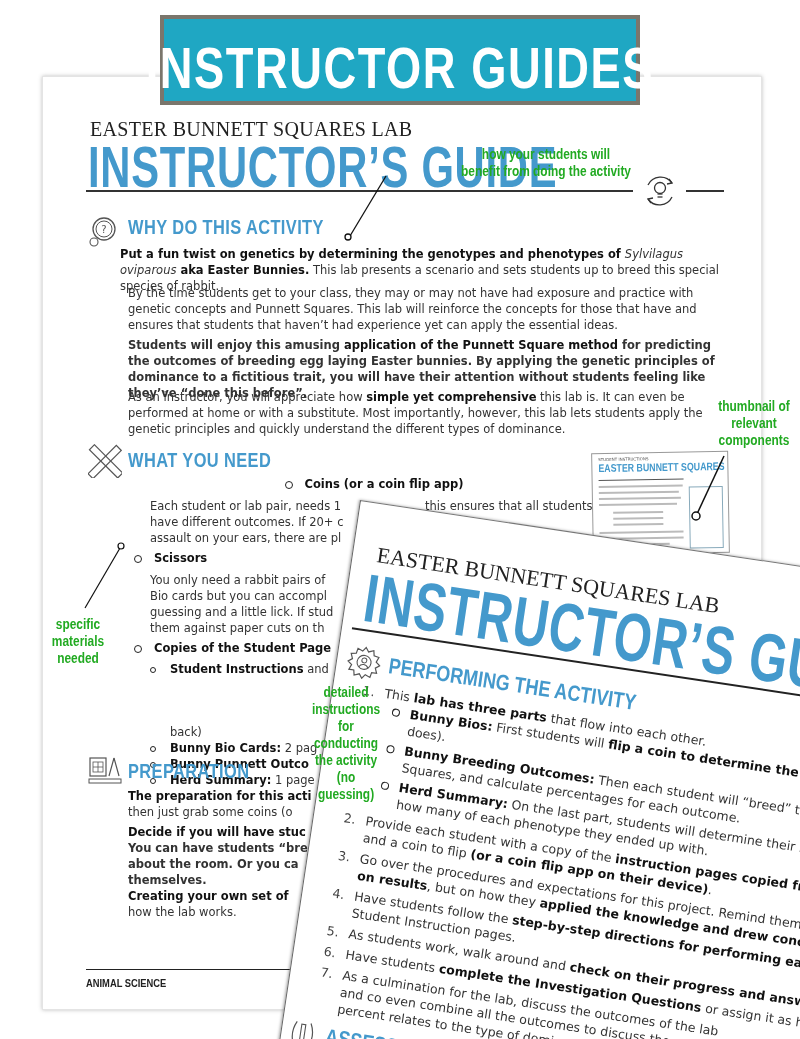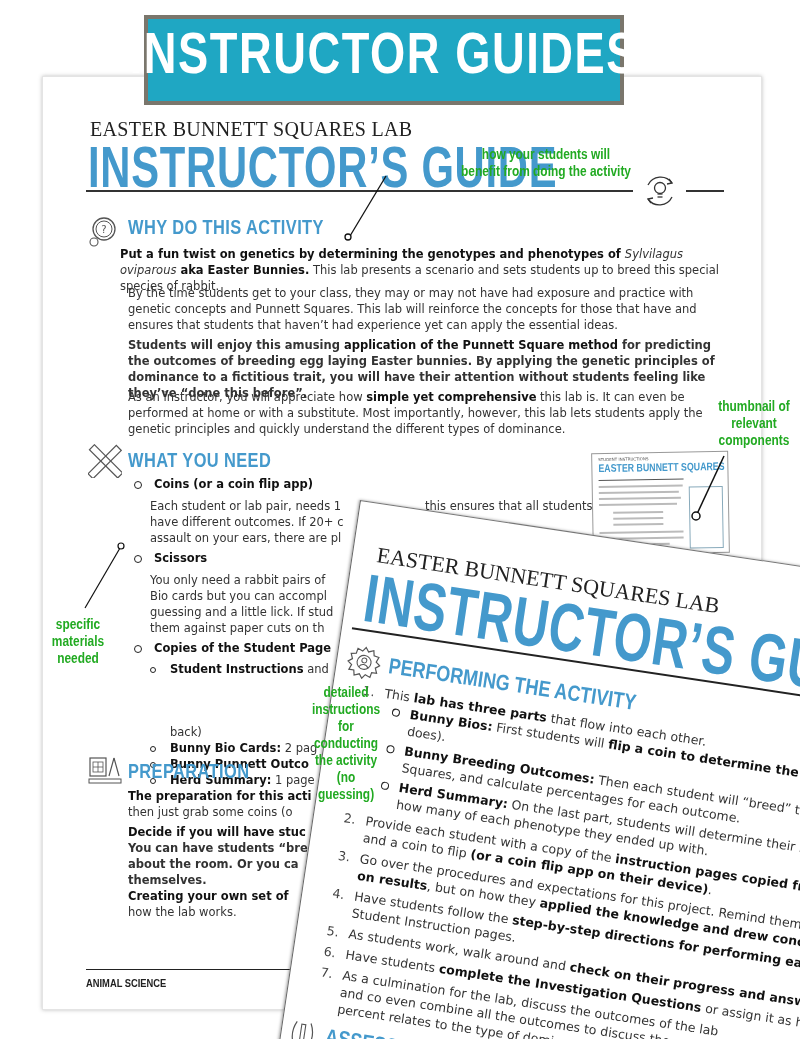--- a/index.html
+++ b/index.html
@@ -1,20 +1,20 @@
 <!DOCTYPE html>
 <html><head>
 <meta charset="utf-8">
 <style>
   html, body { margin:0; padding:0; }
   body { width:800px; height:1039px; background:#ffffff; position:relative; overflow:hidden; font-family:"DejaVu Sans", sans-serif; color:#333; }
 
   
   .page-back { position:absolute; left:42px; top:76px; width:718px; height:932px; background:#fff; box-shadow:0 0 4px rgba(0,0,0,0.25); border:1px solid #e4e4e4; }
-  .banner { position:absolute; left:144px; top:15px; width:480px; height:90px; background:#1fa7c3; border:4px solid #7a766c; box-sizing:border-box; z-index:5; display:flex; align-items:flex-start; justify-content:center; }
+  .banner { position:absolute; left:160px; top:15px; width:480px; height:90px; background:#1fa7c3; border:4px solid #7a766c; box-sizing:border-box; z-index:5; display:flex; align-items:flex-end; justify-content:center; }
   .banner span { font-family:"Liberation Sans", sans-serif; font-weight:bold; color:#fff; font-size:58px; letter-spacing:2px; transform:scaleX(0.78); display:inline-block; white-space:nowrap; }
 
   .doc-sub { position:absolute; left:90px; top:118px; font-family:"Liberation Serif", serif; font-size:20px; color:#222; letter-spacing:0.3px; }
   .doc-title { position:absolute; left:88px; top:138px; font-family:"Liberation Sans", sans-serif; font-weight:bold; color:#4499cc; font-size:58px; line-height:58px; transform:scaleX(0.72); transform-origin:left top; white-space:nowrap; letter-spacing:1px; }
   .title-rule { position:absolute; height:2px; background:#333; top:190px; }
   .bulb-icon { position:absolute; left:640px; top:171px; width:40px; height:40px; }
 
   .sec-head { position:absolute; font-family:"Liberation Sans", sans-serif; font-weight:bold; color:#4499cc; font-size:20px; transform:scaleX(0.82); transform-origin:left top; white-space:nowrap; letter-spacing:0.5px; }
   .sec-icon { position:absolute; }
 
@@ -95,21 +95,21 @@
 <div class="para" style="left:128px;top:389px;width:590px;">
   <span>As an instructor, you will appreciate how </span><b>simple yet comprehensive</b><span> this lab is. It can even be performed at home or with a substitute. Most importantly, however, this lab lets students apply the genetic principles and quickly understand the different types of dominance.</span>
 </div>
 
 <svg class="sec-icon" style="left:88px;top:444px;width:34px;height:34px;" viewBox="0 0 34 34">
   <rect x="14" y="-2" width="7" height="40" transform="rotate(45 17 17)" fill="none" stroke="#555" stroke-width="1.2"></rect>
   <rect x="14" y="-2" width="7" height="40" transform="rotate(-45 17 17)" fill="none" stroke="#555" stroke-width="1.2"></rect>
 </svg>
 <div class="sec-head" style="left:128px;top:449px;">WHAT YOU NEED</div>
 
-<div class="para" style="left:134px;top:476px;width:480px;">
+<div class="para" style="left:134px;top:476px;width:480px;text-align:center;">
   <span class="bullet-circle"></span><b>Coins (or a coin flip app)</b>
 </div>
 <div class="para" style="left:150px;top:498px;width:200px;">
   <div>Each student or lab pair, needs 1</div>
   <div>have different outcomes. If 20+ c</div>
   <div>assault on your ears, there are pl</div>
 </div>
 <div class="para" style="left:425px;top:498px;width:180px;">this ensures that all students</div>
 
 <div class="para" style="left:134px;top:550px;width:300px;">

